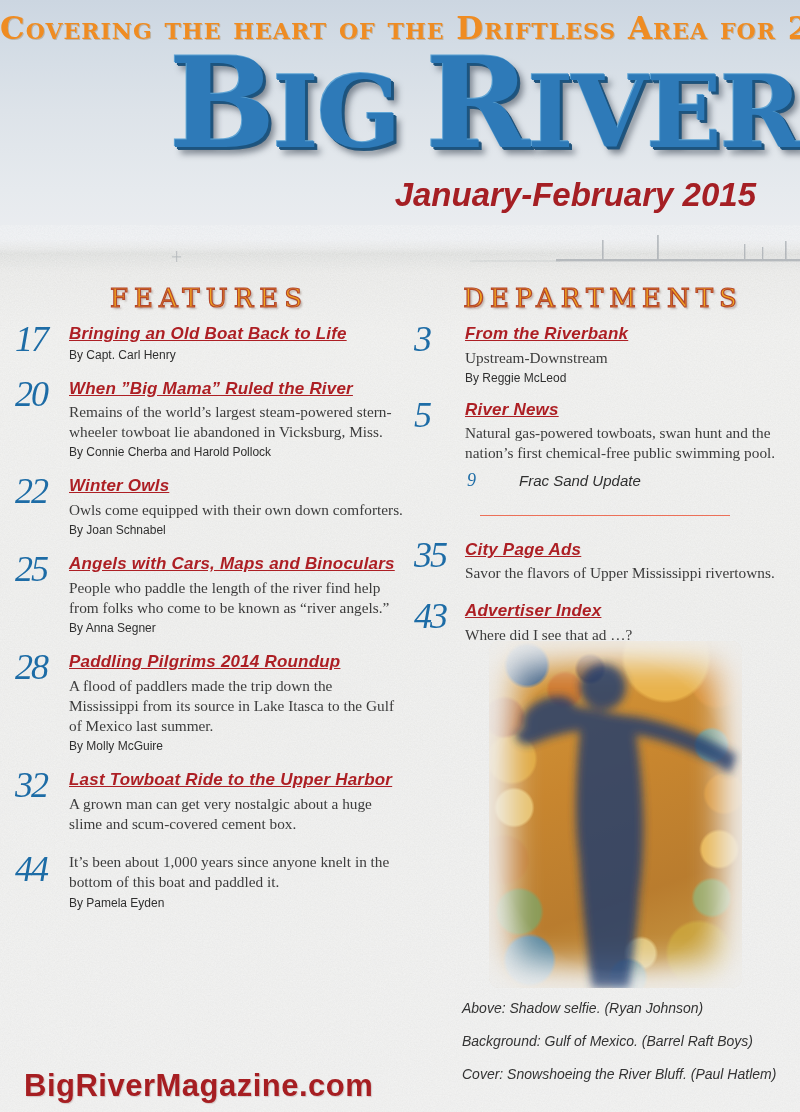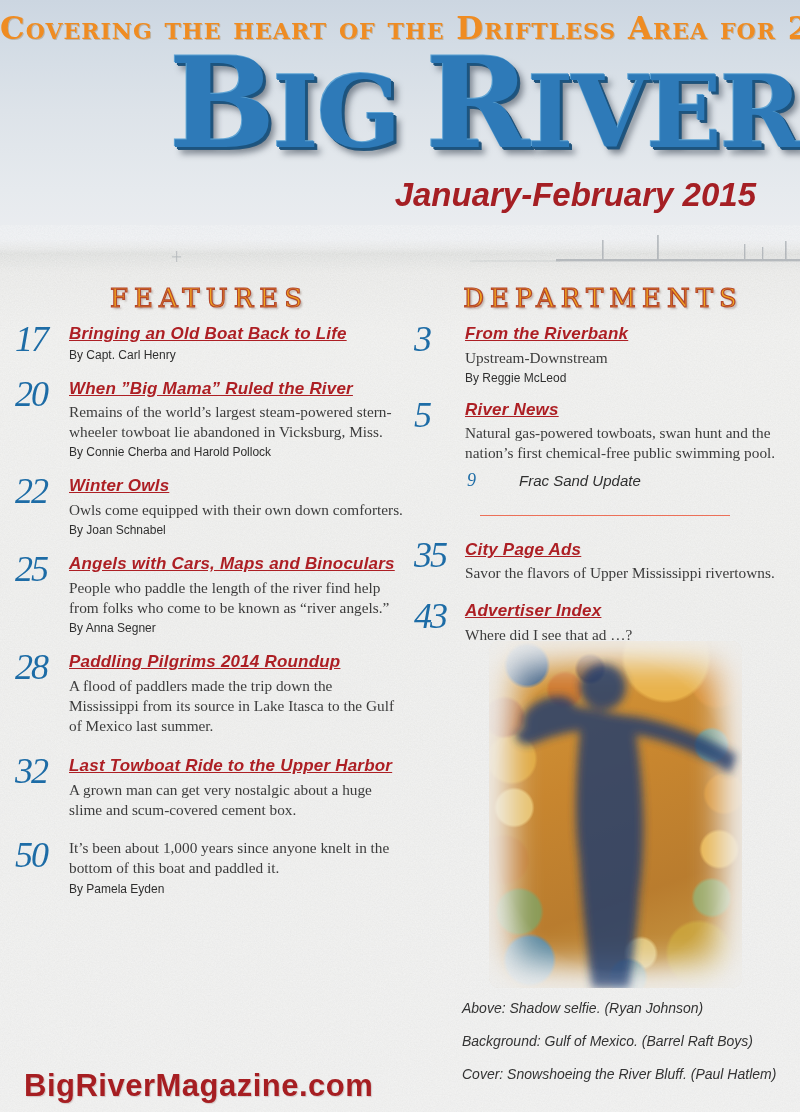--- a/index.html
+++ b/index.html
@@ -223,33 +223,34 @@
             <div class="story-desc">People who paddle the length of the river find help from folks who come to be known as “river angels.”</div>
             <div class="story-byline">By Anna Segner</div>
           </div>
         </div>
 
         <div class="item">
           <div class="pagenum">28</div>
           <div>
             <div class="story-title">Paddling Pilgrims 2014 Roundup</div>
             <div class="story-desc">A flood of paddlers made the trip down the Mississippi from its source in Lake Itasca to the Gulf of Mexico last summer.</div>
+            <div class="story-byline">By Molly McGuire</div>
           </div>
         </div>
 
         <div class="item">
           <div class="pagenum">32</div>
           <div>
             <div class="story-title">Last Towboat Ride to the Upper Harbor</div>
             <div class="story-desc">A grown man can get very nostalgic about a huge slime and scum-covered cement box.</div>
           </div>
         </div>
 
         <div class="item">
-          <div class="pagenum">50</div>
+          <div class="pagenum">44</div>
           <div>
             <div class="story-desc">It’s been about 1,000 years since anyone knelt in the bottom of this boat and paddled it.</div>
             <div class="story-byline">By Pamela Eyden</div>
           </div>
         </div>
       </div>
   </div>
 
   <div class="col col-right">
     <h2 class="section-heading">DEPARTMENTS</h2>

